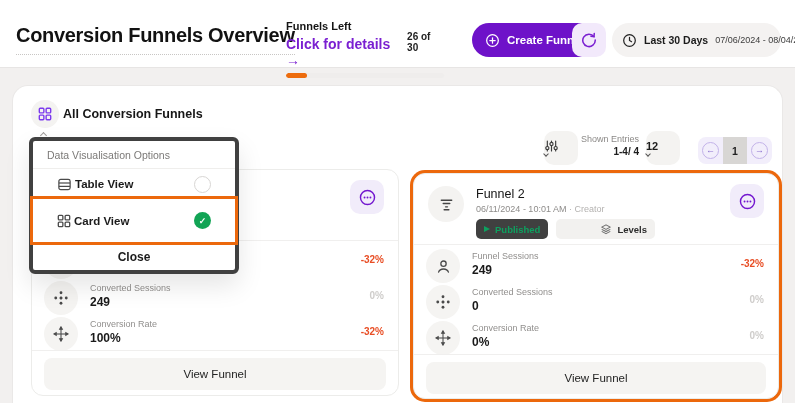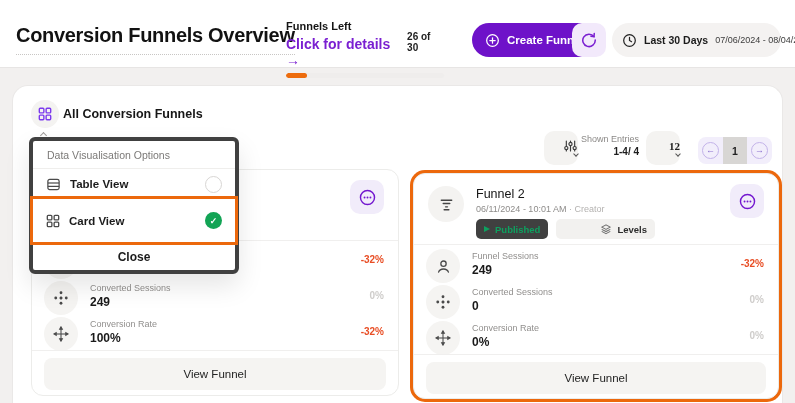--- a/index.html
+++ b/index.html
@@ -26,21 +26,21 @@
   .chev { display:inline-block; width:5px; height:5px; border-right:1.4px solid #555; border-bottom:1.4px solid #555; transform:rotate(45deg); }
   .chev.up { border-color:#a09e9c; transform:rotate(-135deg); }
   .chev.tiny { width:4px; height:4px; }
 
   
   .main-panel { position:absolute; left:12px; top:85px; width:771px; height:318px; background:#fff; border:1px solid #eae8e7; border-bottom:none; border-radius:16px 16px 0 0; }
   .section-icon { position:absolute; left:18px; top:14px; width:28px; height:28px; border-radius:50%; background:#f4f3f1; display:flex; align-items:center; justify-content:center; cursor:pointer; color:#7C3AED; }
   .anchor-caret { position:absolute; left:28px; top:47px; }
   .section-title { position:absolute; left:50px; top:21px; font-size:12.5px; font-weight:bold; color:#161616; }
 
-  .icon-btn { position:absolute; width:34px; height:34px; border:none; border-radius:10px; background:#f4f3f1; display:flex; flex-direction:column; align-items:flex-end; justify-content:center; gap:0; cursor:pointer; font-family:Liberation Serif, serif; }
+  .icon-btn { position:absolute; width:34px; height:34px; border:none; border-radius:10px; background:#f4f3f1; display:flex; flex-direction:column; align-items:flex-start; justify-content:center; gap:0; cursor:pointer; font-family:Liberation Sans, sans-serif; }
   .btn-filter { left:531px; top:45px; }
   .btn-pagesize { left:633px; top:45px; }
   .pagesize-num { font-size:11px; font-weight:bold; color:#1d1d1d; line-height:1; }
   .shown { position:absolute; left:548px; top:48px; width:78px; text-align:right; }
   .shown-label { font-size:9px; color:#8b8987; white-space:nowrap; }
   .shown-value { font-size:10px; font-weight:bold; color:#1d1d1d; margin-top:2px; }
 
   .pager { position:absolute; left:685px; top:51px; width:74px; height:27px; background:#f2eefb; border-radius:8px; display:flex; align-items:stretch; overflow:hidden; }
   .pager-arrow { width:25px; display:flex; align-items:center; justify-content:center; cursor:pointer; background:transparent; border:none; }
   .pager-arrow span { width:17px; height:17px; border-radius:50%; border:1px solid #c2b2e8; color:#8d72cf; font-size:9px; line-height:15px; text-align:center; display:block; }
@@ -68,21 +68,21 @@
   .mlabel { position:absolute; left:46px; top:3px; font-size:9px; color:#918f8d; }
   .mvalue { position:absolute; left:46px; top:15px; font-size:12px; font-weight:bold; color:#1a1a1a; }
   .mdelta { position:absolute; right:2px; top:10px; font-size:10px; font-weight:bold; }
   .mdelta.neg { color:#E84E25; } .mdelta.mut { color:#cfcdcb; }
   .btn-view { position:absolute; left:12px; right:12px; top:188px; height:32px; border:none; border-radius:8px; background:#f5f4f2; font-family:inherit; font-size:11.5px; color:#242424; cursor:pointer; }
 
   
   .popup { position:absolute; left:29px; top:137px; width:210px; background:#fff; border:4px solid #404040; border-radius:6px; z-index:10; box-shadow:0 12px 26px rgba(0,0,0,.10); }
   .pp-title { padding:8px 14px 7px; font-size:10.5px; color:#7b7977; }
   .pp-div { height:1px; background:#efeeec; }
-  .pp-row { height:30px; display:flex; align-items:center; gap:9px; padding:0 13px; cursor:pointer; color:#4a4a4a; }
+  .pp-row { height:30px; display:flex; align-items:center; gap:3px; padding:0 24px; cursor:pointer; color:#4a4a4a; }
   .pp-row-card { position:relative; z-index:2; background:#fff; box-shadow:0 0 0 3px #EC680C; height:43px; }
   .pp-label { flex:1; font-size:11.5px; font-weight:bold; color:#1c1c1c; }
   .radio { width:17px; height:17px; border-radius:50%; border:1.5px solid #d8d6d4; }
   .radio.on { border:none; background:#12A455; color:#fff; font-size:9px; font-weight:bold; display:flex; align-items:center; justify-content:center; }
   .pp-close { height:27px; display:flex; align-items:center; justify-content:center; font-size:12px; font-weight:bold; color:#1c1c1c; cursor:pointer; }
 
   svg { display:block; }
 </style>
 </head>
 <body>

